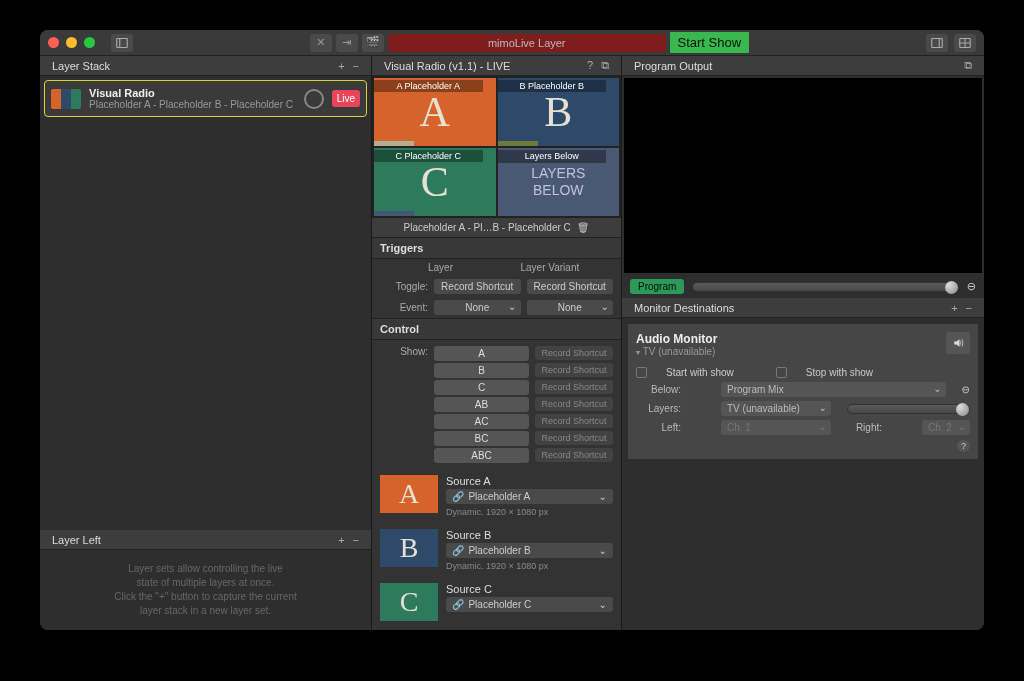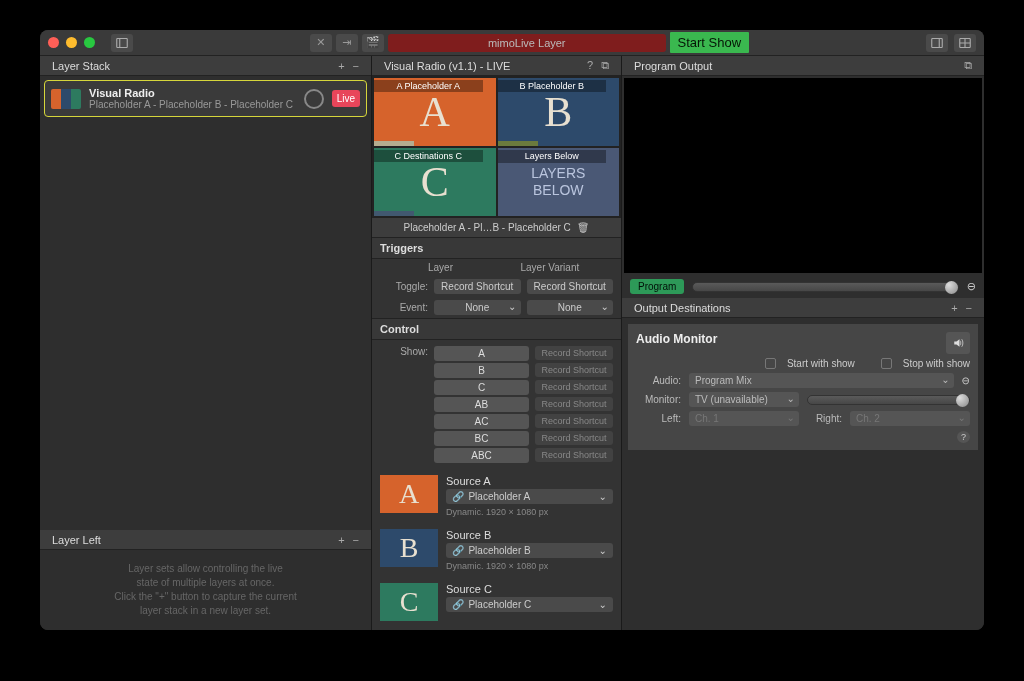--- a/index.html
+++ b/index.html
@@ -57,23 +57,23 @@
 .content-select { background: #4a4a4a; border-radius: 3px; padding: 2px 6px; font-size: 10px; color: #ccc; display: flex; align-items: center; gap: 4px; }
 .content-meta { font-size: 9px; color: #888; margin-top: 3px; }
 .prog-preview { margin: 2px; background: #000; height: 195px; }
 .prog-bar { display: flex; align-items: center; padding: 4px 8px; gap: 8px; }
 .prog-badge { background: #2d9958; color: #021008; padding: 2px 8px; border-radius: 3px; font-size: 10px; }
 .slider { flex: 1; height: 10px; background: linear-gradient(to bottom, #5a5a5a, #474747); border-radius: 5px; border: 1px solid #333; position: relative; }
 .slider-thumb { position: absolute; right: 0; top: -2px; width: 13px; height: 13px; background: radial-gradient(circle at 30% 30%, #ddd, #888); border-radius: 50%; }
 .out-panel { margin: 6px; background: #464646; border-radius: 0; padding: 8px; }
 .out-title { font-weight: bold; font-size: 12px; color: #eee; }
 .out-sub { font-size: 10px; color: #999; margin-bottom: 6px; }
-.out-row { display: flex; align-items: center; gap: 8px; margin: 4px 0; font-size: 10px; justify-content: flex-end; }
+.out-row { display: flex; align-items: center; gap: 16px; margin: 4px 0; font-size: 10px; }
 .out-label { width: 45px; text-align: right; color: #bbb; }
-.out-select { flex: 1; background: #555; border-radius: 3px; padding: 2px 6px; color: #bbb; position: relative; }
+.out-select { flex: 1; background: #555; border-radius: 3px; padding: 2px 6px; color: #bbb; position: relative; margin-left: 24px; }
 .out-select::after { content: "⌄"; position: absolute; right: 4px; top: 1px; }
 .chk { width: 11px; height: 11px; border: 1px solid #777; border-radius: 2px; display: inline-block; margin-right: 3px; vertical-align: middle; }
 .sound-icon { width: 24px; height: 22px; background: #555; border-radius: 3px; display: flex; align-items: center; justify-content: center; margin-left: auto; }
 .icon-svg { width: 12px; height: 12px; fill: #aaa; }
 .bottom-stripe { position: absolute; bottom: 0; left: 0; height: 5px; width: 33%; }
 </style>
 </head>
 <body>
 
 <div class="window">
@@ -157,21 +157,21 @@
       <div class="preview-grid">
         <div class="preview-cell cell-a">
           <div class="cell-label">A Placeholder A</div>A
           <div class="bottom-stripe" style="background:#b4ad90"></div>
         </div>
         <div class="preview-cell cell-b">
           <div class="cell-label">B Placeholder B</div>B
           <div class="bottom-stripe" style="background:#6b7a3d"></div>
         </div>
         <div class="preview-cell cell-c">
-          <div class="cell-label">C Destinations C</div>C
+          <div class="cell-label">C Placeholder C</div>C
           <div class="bottom-stripe" style="background:#41586f"></div>
         </div>
         <div class="preview-cell cell-layers">
           <div class="cell-label">Layers Below</div>
           <span>LAYERS</span>
           <span>BELOW</span>
         </div>
       </div>
       <div class="preview-bar">
         <span>Placeholder A - Pl…B - Placeholder C</span>
@@ -270,53 +270,54 @@
       <div class="prog-preview"></div>
       <div class="prog-bar">
         <div class="prog-badge">Program</div>
         <div class="slider">
             <div class="slider-thumb"></div>
           </div>
         <span>⊖</span>
       </div>
 
       <div class="section-header">
-        <span>Output Destinations</span>
+        <span>Monitor Destinations</span>
         <div class="actions">
           <span>+</span>
           <span>−</span>
         </div>
       </div>
 
       <div class="out-panel">
         <div style="display:flex;align-items:flex-start">
           <div style="flex:1">
             <div class="out-title">Audio Monitor</div>
+            <div class="out-sub"><span style="font-size:8px">▾</span> <span>TV (unavailable)</span></div>
           </div>
           <div class="sound-icon">
             <svg class="icon-svg" viewBox="0 0 16 16">
                 <path d="M3 6v4h3l4 3V3L6 6H3z" fill="#ddd"></path>
                 <path d="M11 5c1 1 1 5 0 6M13 3c2 2 2 8 0 10" stroke="#ddd" fill="none" stroke-width="1"></path>
               </svg>
           </div>
         </div>
         <div class="out-row">
           <span class="chk"></span>
           <span>Start with show</span>
           <span style="width:10px"></span>
           <span class="chk"></span>
           <span>Stop with show</span>
         </div>
         <div class="out-row">
-          <div class="out-label">Audio:</div>
+          <div class="out-label">Below:</div>
           <div class="out-select">Program Mix</div>
           <span>⊖</span>
         </div>
         <div class="out-row">
-          <div class="out-label">Monitor:</div>
+          <div class="out-label">Layers:</div>
           <div class="out-select" style="flex:0 0 110px">TV (unavailable)</div>
           <div class="slider">
               <div class="slider-thumb"></div>
             </div>
         </div>
         <div class="out-row">
           <div class="out-label">Left:</div>
           <div class="out-select" style="flex:0 0 110px;color:#777">Ch. 1</div>
           <div class="out-label" style="width:35px">Right:</div>
           <div class="out-select" style="color:#777">Ch. 2</div>

